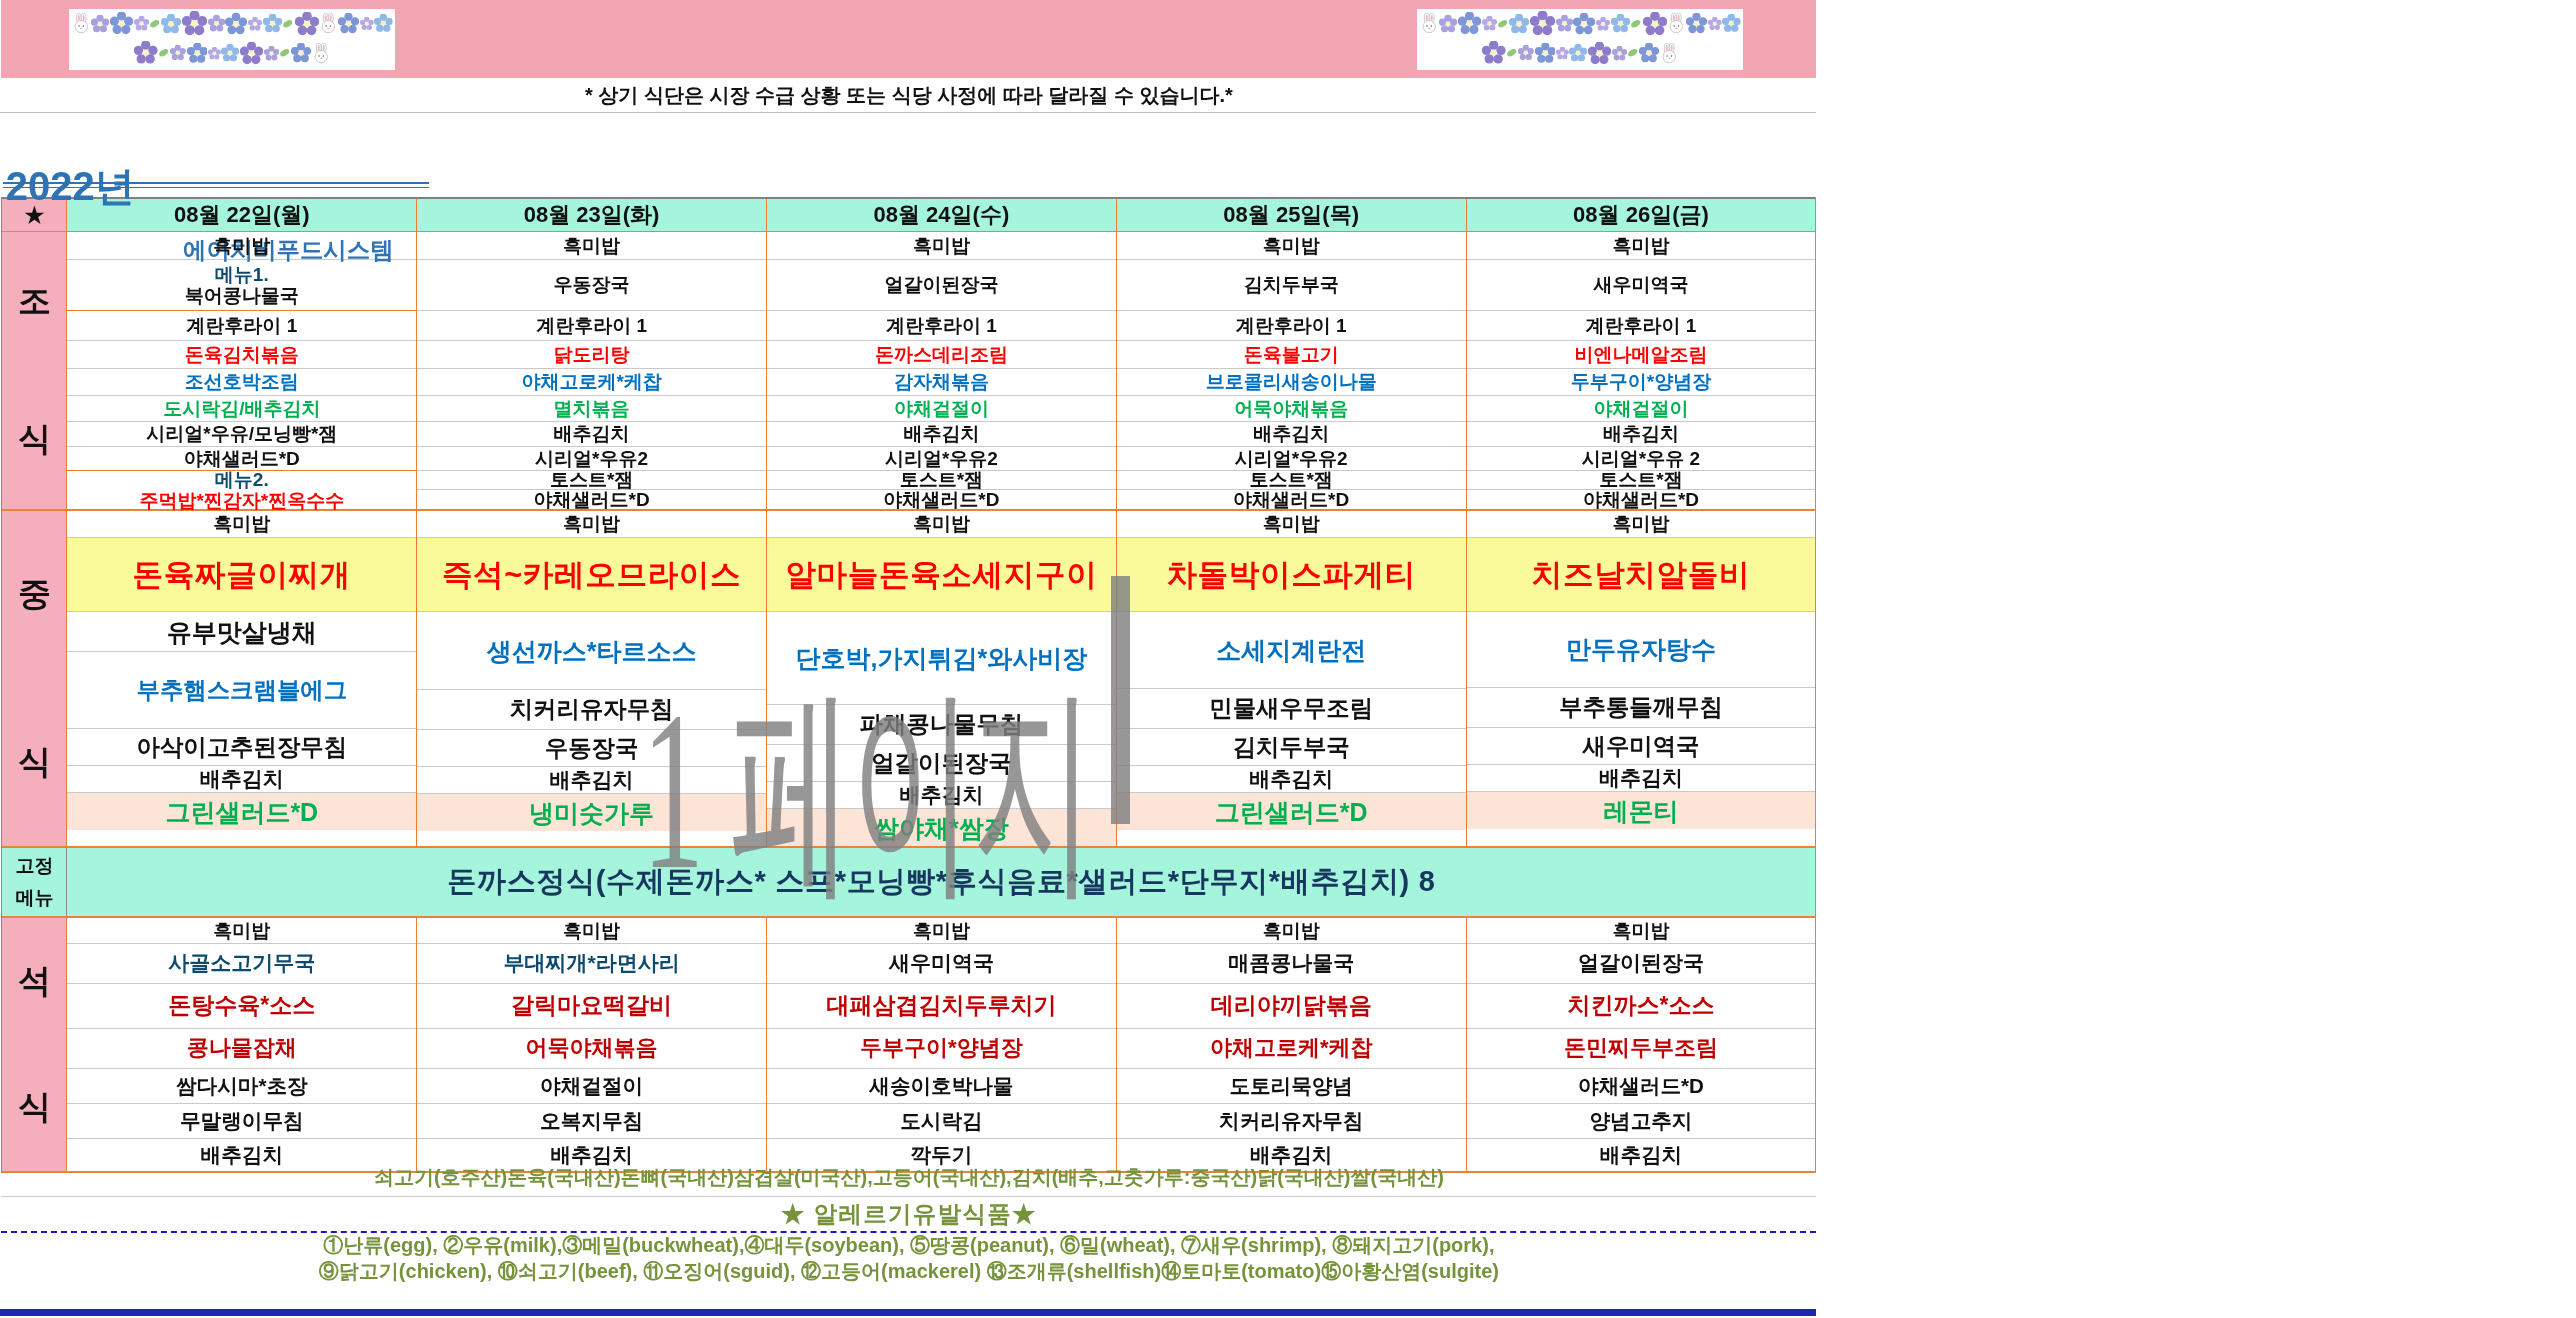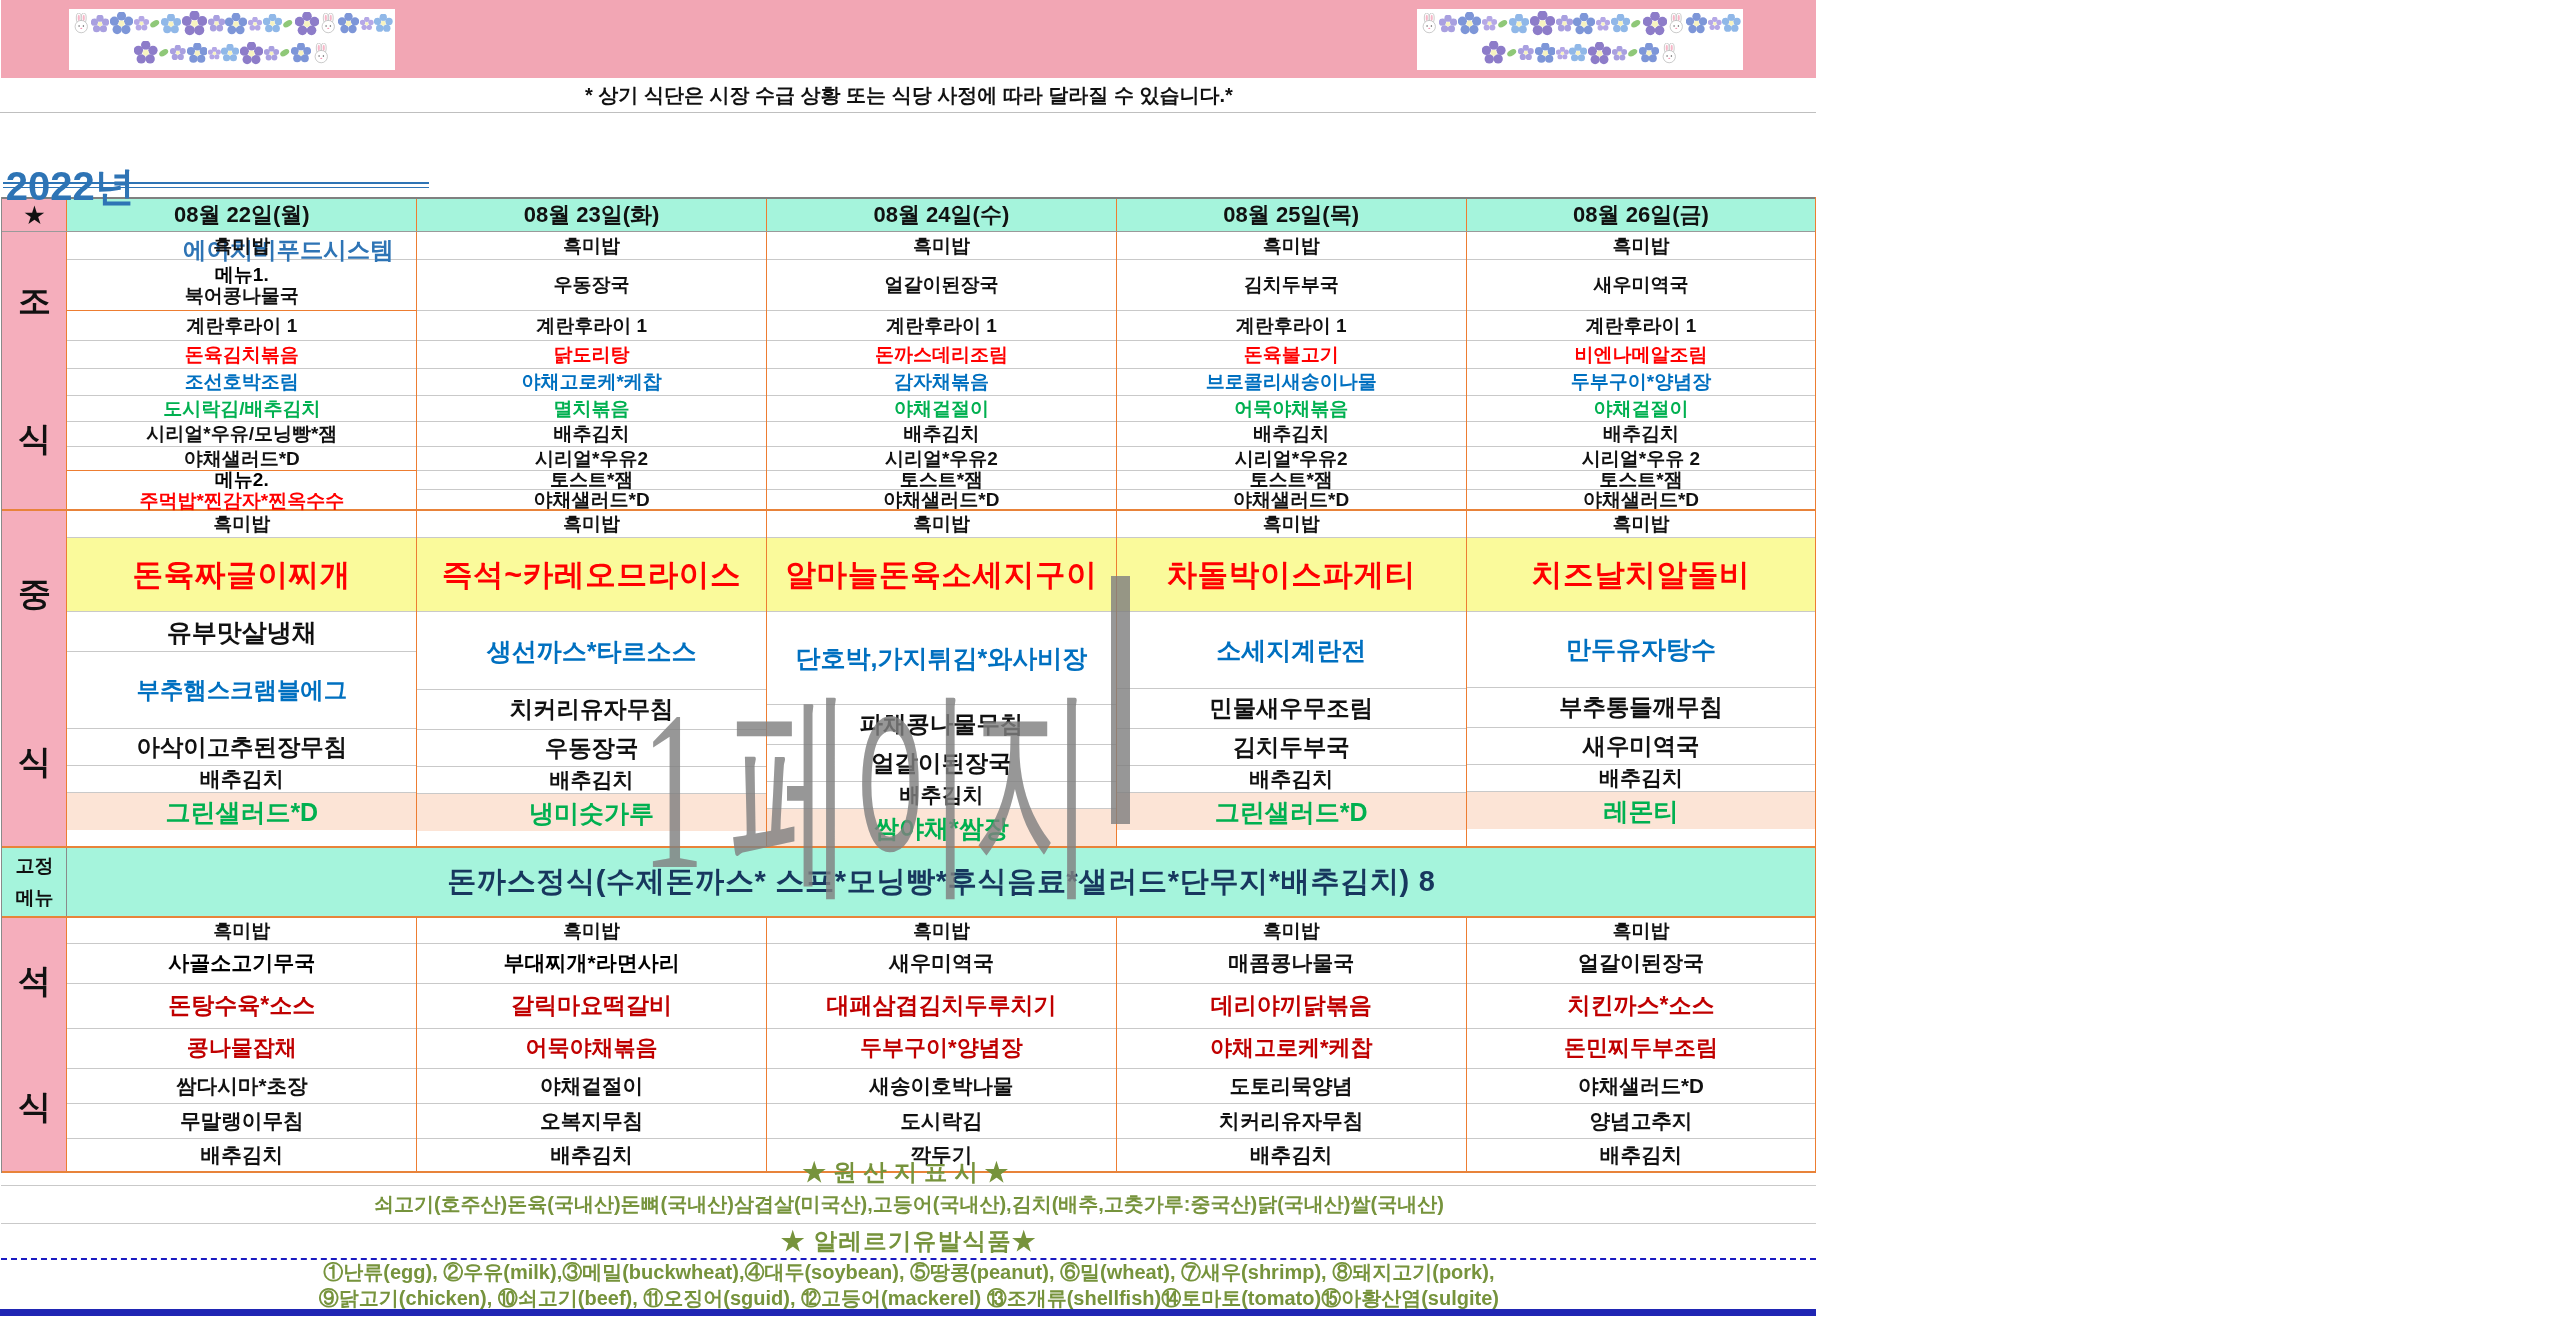--- a/index.html
+++ b/index.html
@@ -44,21 +44,21 @@
   .lbl.mint{background:#A5F4DC;font-size:19px;justify-content:center;gap:5.7px;}
   .day{flex:1;border-left:0.7px solid #ED7D31;display:flex;flex-direction:column;box-sizing:border-box;}
   .cell{display:flex;flex-direction:column;align-items:center;justify-content:center;text-align:center;
     box-sizing:border-box;border-bottom:0.7px solid #C9C9C9;font-weight:700;color:#111;line-height:1.12;}
   .cell.bd-o{border-bottom:1.4px solid #ED7D31;}
   .cell.bd-x{border-bottom:none;}
   .bg-y{background:#FAFA9B;}
   .bg-p{background:#FCE4D6;}
 
   .c-k{color:#111;} .c-r{color:#FF0000;} .c-b{color:#0070C0;} .c-g{color:#00B050;}
-  .c-c{color:#000000;} .c-dr{color:#C00000;}
+  .c-c{color:#0c4a6e;} .c-dr{color:#C00000;}
 
   .sec-breakfast .cell{font-size:19px;}
   .sec-lunch .day .cell:nth-child(1){font-size:19px;}
   .sec-lunch .day .cell:nth-child(2){font-size:30.5px;font-weight:800;letter-spacing:0.7px;}
   .sec-lunch .day .cell:nth-child(3){font-size:25px;font-weight:800;}
   .sec-lunch .day .cell:nth-child(4),.sec-lunch .day .cell:nth-child(5){font-size:23.4px;}
   .sec-lunch .day .cell:nth-child(6){font-size:21px;}
   .sec-lunch .day .cell:nth-child(7){font-size:25px;font-weight:800;}
   .sec-dinner .day .cell:nth-child(1){font-size:19px;}
   .sec-dinner .day .cell:nth-child(2){font-size:21px;}
@@ -1045,23 +1045,20 @@
             <span class="ln c-k">양념고추지</span>
           </div>
           <div class="cell bd-x" style="height: 32px;">
             <span class="ln c-k">배추김치</span>
           </div>
         </div>
       </div>
     </div>
 
   <div id="footer">
-    <div class="f-row f-title1">
-        <span data-bind="footer.origin_title">★원산지표시★</span>
-      </div>
     <div class="f-row f-origin">
         <span data-bind="footer.origin_text">쇠고기(호주산)돈육(국내산)돈뼈(국내산)삼겹살(미국산),고등어(국내산),김치(배추,고춧가루:중국산)닭(국내산)쌀(국내산)</span>
       </div>
     <div class="f-row f-title2">
         <span data-bind="footer.allergy_title">★ 알레르기유발식품★</span>
       </div>
     <div class="f-dash"></div>
     <div class="f-row f-allergy">
         <span data-bind="footer.allergy_lines.0">①난류(egg), ②우유(milk),③메밀(buckwheat),④대두(soybean), ⑤땅콩(peanut), ⑥밀(wheat), ⑦새우(shrimp), ⑧돼지고기(pork),</span>
       </div>

